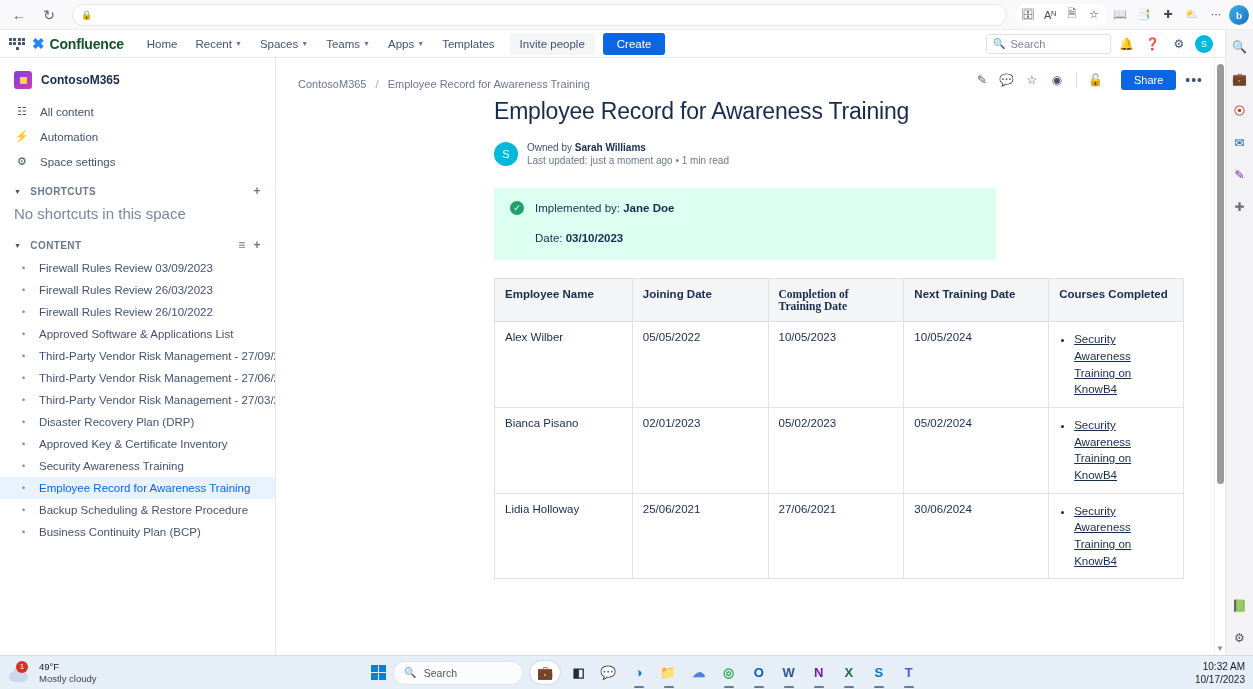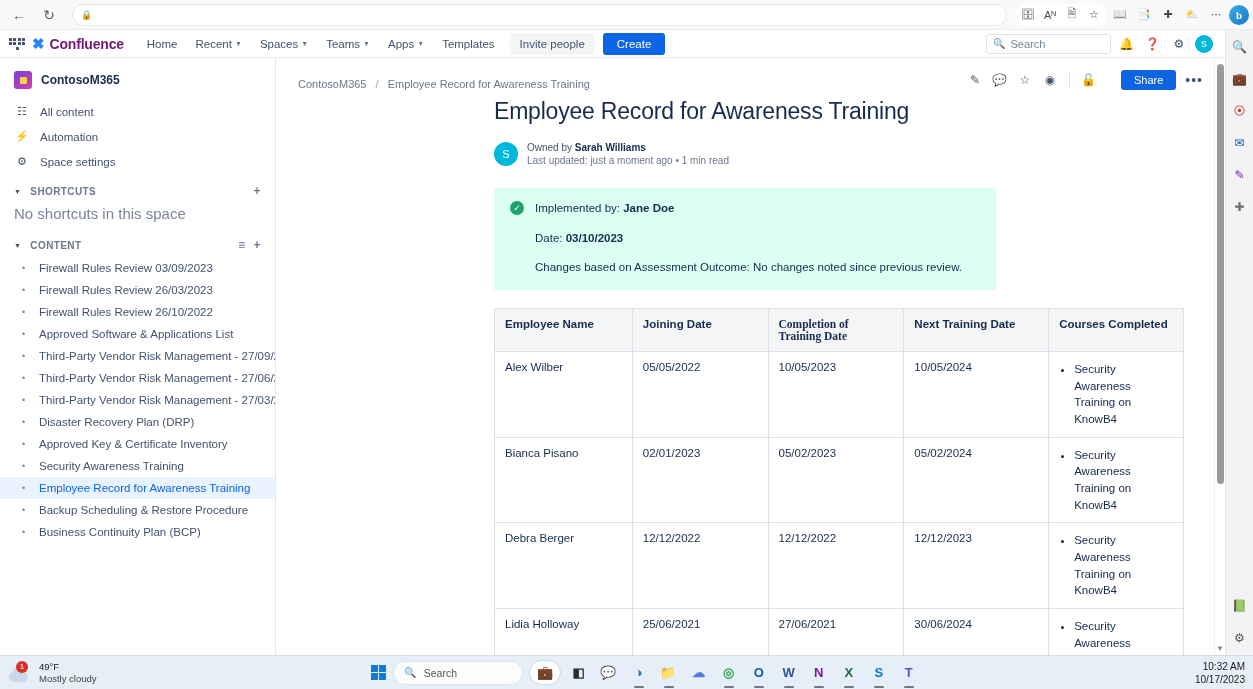--- a/index.html
+++ b/index.html
@@ -63,21 +63,21 @@
     background: #fff; border-bottom: 1px solid #e6e8eb;
     display: flex; align-items: center; padding: 0 8px;
   }
   .grid-ic {
     width: 18px; height: 18px; display: flex; flex-wrap: wrap;
     align-content: center; justify-content: center; gap: 1.5px; margin-right: 6px;
   }
   .grid-ic i { width: 3px; height: 3px; background: #42526e; display: block; border-radius: 0.5px; }
   .conf-logo { display: flex; align-items: center; margin-right: 14px; }
   .conf-logo .mark { color: #2684ff; font-size: 15px; margin-right: 5px; font-weight: bold; }
-  .conf-logo .name { font-size: 14px; color: #701a75; font-weight: 600; letter-spacing: -0.2px; }
+  .conf-logo .name { font-size: 14px; color: #14532d; font-weight: 600; letter-spacing: -0.2px; }
   .nav-item {
     font-size: 11.5px; color: #42526e; padding: 5px 9px;
     display: flex; align-items: center; gap: 3px; position: relative; white-space: nowrap;
   }
   .nav-item.active::after {
     content: ""; position: absolute; bottom: -6px; left: 8px; right: 8px;
     height: 2px; background: #2684ff;
   }
   .caret { font-size: 7px; color: #6b778c; }
   .invite-btn {
@@ -142,21 +142,21 @@
   .crumb { font-size: 11px; color: #6b778c; }
   .crumb .sep { margin: 0 6px; color: #9aa5b5; }
   .head-acts { margin-left: auto; display: flex; align-items: center; gap: 5px; }
   .act-ic {
     width: 20px; height: 20px; display: flex; align-items: center; justify-content: center;
     color: #42526e; font-size: 12px;
   }
   .act-div { width: 1px; height: 16px; background: #dfe1e6; margin: 0 4px; }
   .share-btn {
     background: #0c66e4; color: #fff; font-size: 11px; font-weight: 500;
-    padding: 4px 13px; border-radius: 3px; margin-left: 17px;
+    padding: 4px 13px; border-radius: 3px; margin-left: 10px;
   }
   .more-ic { color: #42526e; font-size: 14px; padding: 0 4px; letter-spacing: 1px; }
 
   .doc { padding: 8px 70px 0 218px; }
   .doc-title { font-size: 23px; color: #172b4d; font-weight: 400; letter-spacing: -0.2px; }
   .doc-meta { display: flex; align-items: center; margin-top: 17px; }
   .meta-avatar {
     width: 24px; height: 24px; border-radius: 50%; background: #00b8d9;
     color: #fff; font-size: 11px; display: flex; align-items: center; justify-content: center; margin-right: 9px;
   }
@@ -184,21 +184,21 @@
     font-size: 11.5px; color: #172b4d; font-weight: 700;
     padding: 9px 10px; vertical-align: top;
   }
   table.rec td {
     border: 1px solid #dfe1e6; font-size: 11.5px; color: #172b4d;
     padding: 9px 10px; vertical-align: top;
   }
   table.rec td .ml { margin-bottom: 15px; }
   table.rec td .ml:last-child { margin-bottom: 0; }
   table.rec td ul { margin: 0; padding-left: 15px; }
-  table.rec td li { line-height: 1.45; }
+  table.rec td li { line-height: 1.45; text-decoration: underline; }
   .c1 { width: 138px; } .c2 { width: 136px; } .c3 { width: 136px; font-family: Liberation Serif, serif; }
   .c4 { width: 145px; } .c5 { width: 135px; }
 
   
   .vscroll {
     position: absolute; top: 58px; right: 28px; width: 11px; height: 597px;
     background: #fff; border-left: 1px solid #f0f0f0;
   }
   .vthumb {
     position: absolute; top: 6px; left: 2px; width: 7px; height: 420px;
@@ -472,21 +472,20 @@
       <div class="panel-ic">✓</div>
       <div class="panel-body">
         <p>
           <span>Implemented by:</span>
           <b>Jane Doe</b>
         </p>
         <p>
           <span>Date:</span>
           <b>03/10/2023</b>
         </p>
-        <p>Changes based on Assessment Outcome: No changes noted since previous review.</p>
       </div>
     </div>
 
     <table class="rec">
       <thead>
         <tr>
           <th class="c1">Employee Name</th>
           <th class="c2">Joining Date</th>
           <th class="c3">Completion of Training Date</th>
           <th class="c4">Next Training Date</th>
@@ -514,33 +513,20 @@
               <div class="ml">05/02/2023</div>
             </td>
             <td>05/02/2024</td>
             <td>
               <ul>
                 <li>Security Awareness Training on KnowB4</li>
               </ul>
             </td>
           </tr>
           <tr>
-            <td>Debra Berger</td>
-            <td>12/12/2022</td>
-            <td>
-              <div class="ml">12/12/2022</div>
-            </td>
-            <td>12/12/2023</td>
-            <td>
-              <ul>
-                <li>Security Awareness Training on KnowB4</li>
-              </ul>
-            </td>
-          </tr>
-          <tr>
             <td>Lidia Holloway</td>
             <td>25/06/2021</td>
             <td>
               <div class="ml">27/06/2021</div>
             </td>
             <td>30/06/2024</td>
             <td>
               <ul>
                 <li>Security Awareness Training on KnowB4</li>
               </ul>

